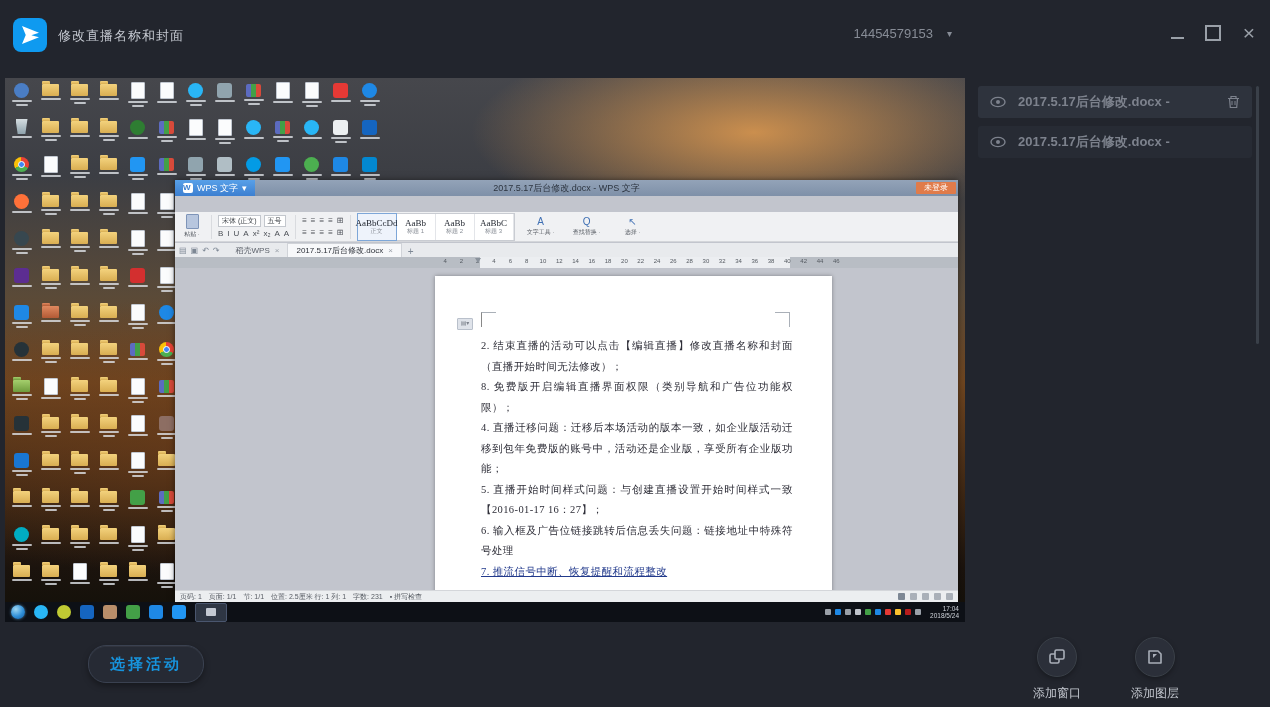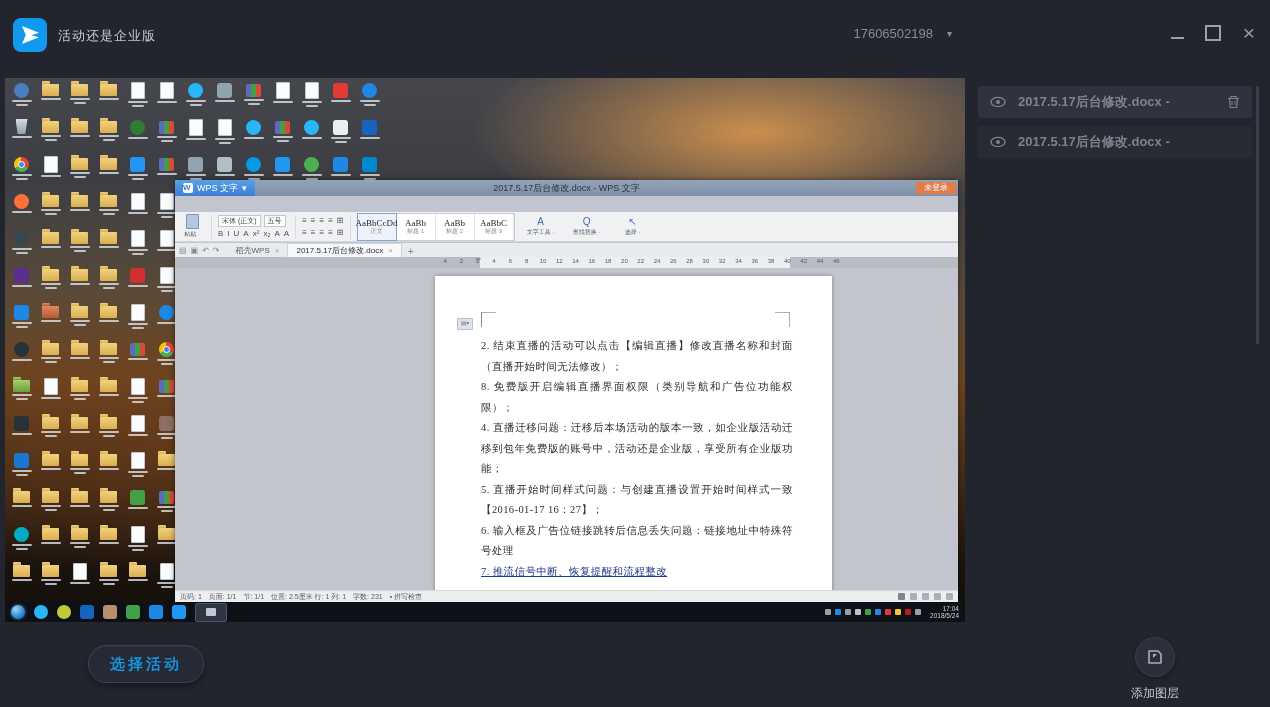--- a/index.html
+++ b/index.html
@@ -125,23 +125,23 @@
   .addcircle{width:38px;height:38px;border-radius:50%;background:#2b2f39;border:1px solid #3a4048;display:flex;align-items:center;justify-content:center;box-shadow:0 2px 5px rgba(0,0,0,.3);}
   .addlabel{margin-top:8px;font-size:12px;color:#c3c7cf;}
 </style>
 </head>
 <body>
 
 <div class="app">
 
   <div class="titlebar">
     <div class="applogo"></div>
-    <div class="apptitle">活动还是企业版</div>
+    <div class="apptitle">修改直播名称和封面</div>
     <div class="account">
-      <span>17606502198</span>
+      <span>14454579153</span>
       <span class="caret">▾</span>
     </div>
     <div class="winbtns">
       <div class="wbtn">
           <div class="wb-min"></div>
         </div>
       <div class="wbtn">
           <div class="wb-max"></div>
         </div>
       <div class="wbtn wb-close">×</div>
@@ -849,20 +849,29 @@
             <circle cx="8" cy="6" r="2" fill="#7d828d"></circle>
           </svg>
         </span>
         <span class="lab">2017.5.17后台修改.docx -</span>
       </div>
     </div>
   <div class="sb-scroll"></div>
 
   <div class="select-activity">选择活动</div>
 
+  <div class="addgroup ag-window">
+    <div class="addcircle">
+      <svg width="18" height="18" viewBox="0 0 18 18">
+        <rect x="2" y="6" width="9" height="9" rx="1.5" fill="none" stroke="#a9aeb8" stroke-width="1.6"></rect>
+        <rect x="7" y="2" width="9" height="9" rx="1.5" fill="#2b2f39" stroke="#a9aeb8" stroke-width="1.6"></rect>
+      </svg>
+    </div>
+    <div class="addlabel">添加窗口</div>
+  </div>
 
   <div class="addgroup ag-layer">
     <div class="addcircle">
       <svg width="18" height="18" viewBox="0 0 18 18">
         <path d="M3 3 h9 l3 3 v9 h-12 z" fill="none" stroke="#a9aeb8" stroke-width="1.6" stroke-linejoin="round"></path>
         <path d="M11 6 l-4 4 v-4 z" fill="#a9aeb8"></path>
       </svg>
     </div>
     <div class="addlabel">添加图层</div>
   </div>

